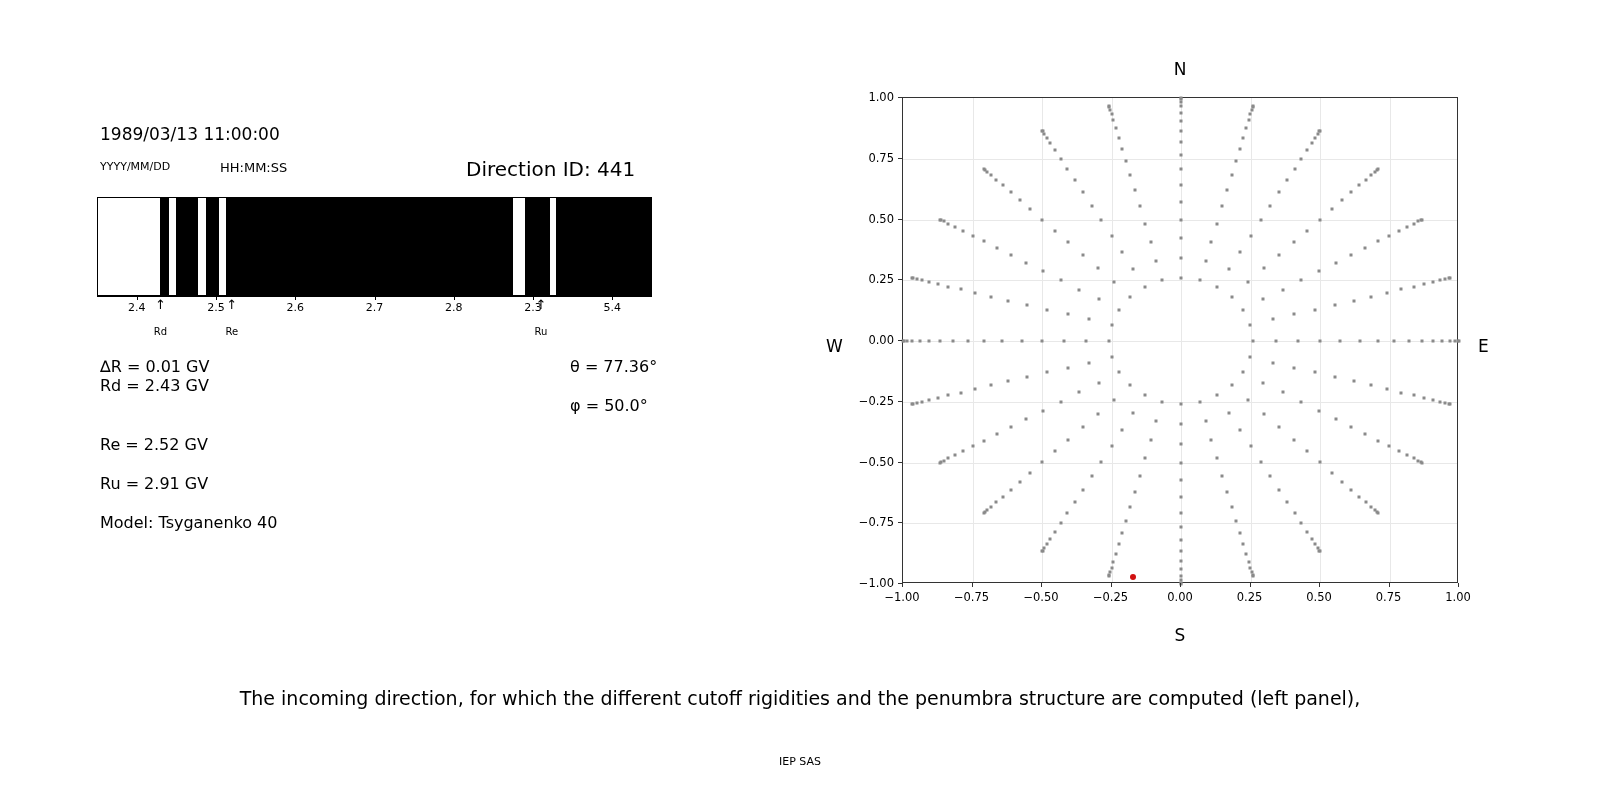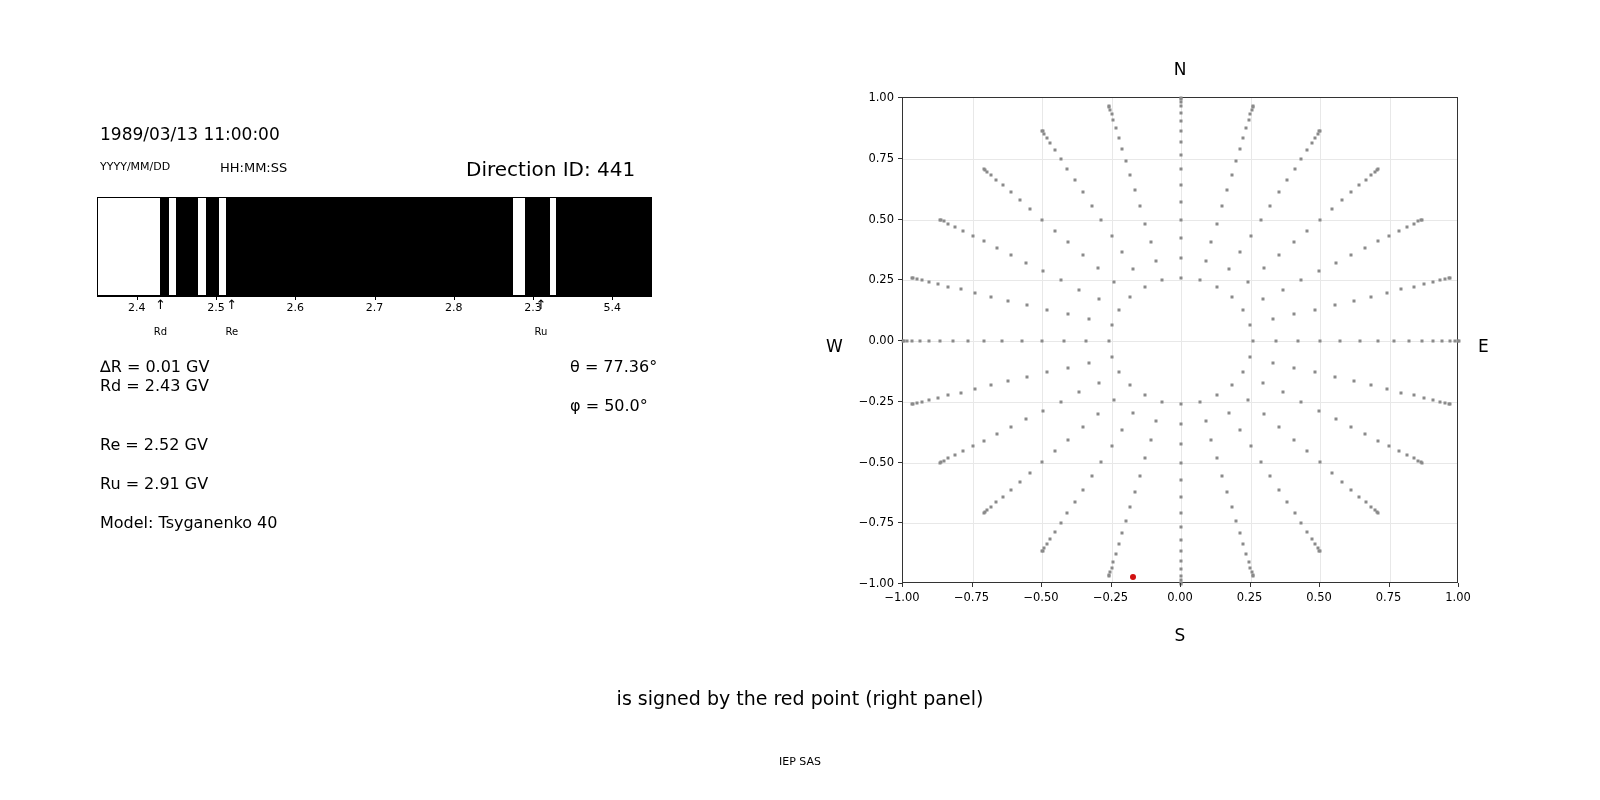--- a/index.html
+++ b/index.html
@@ -702,15 +702,15 @@
       <div class="ax-tick" style="left: 98px; top: 218.5px; width: 4px; height: 1px;"></div>
       <div class="ax-label-y" style="left: 46px; width: 48px; top: 218.5px;">0.50</div>
       <div class="ax-tick" style="left: 98px; top: 157.75px; width: 4px; height: 1px;"></div>
       <div class="ax-label-y" style="left: 46px; width: 48px; top: 157.75px;">0.75</div>
       <div class="ax-tick" style="left: 98px; top: 97px; width: 4px; height: 1px;"></div>
       <div class="ax-label-y" style="left: 46px; width: 48px; top: 97px;">1.00</div>
     </div>
 </div>
 
 <div class="caption">
-  <div>is signed by the red point (right panel)</div>
+  <div>The incoming direction, for which the different cutoff rigidities and the penumbra structure are computed (left panel),</div>
 </div>
 <div class="footer">IEP SAS</div>
 
 </body></html>

